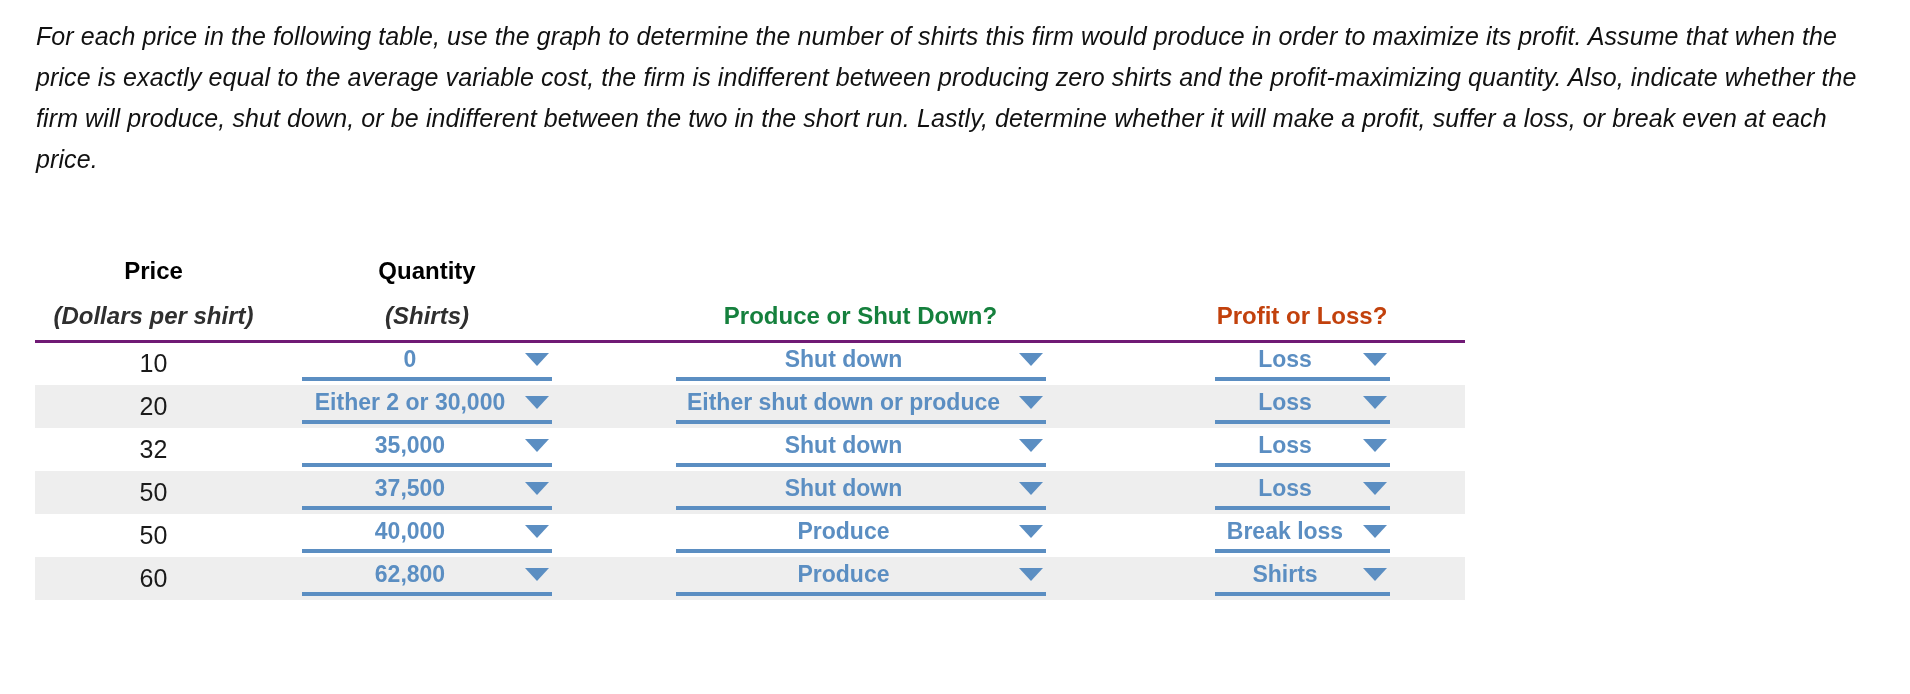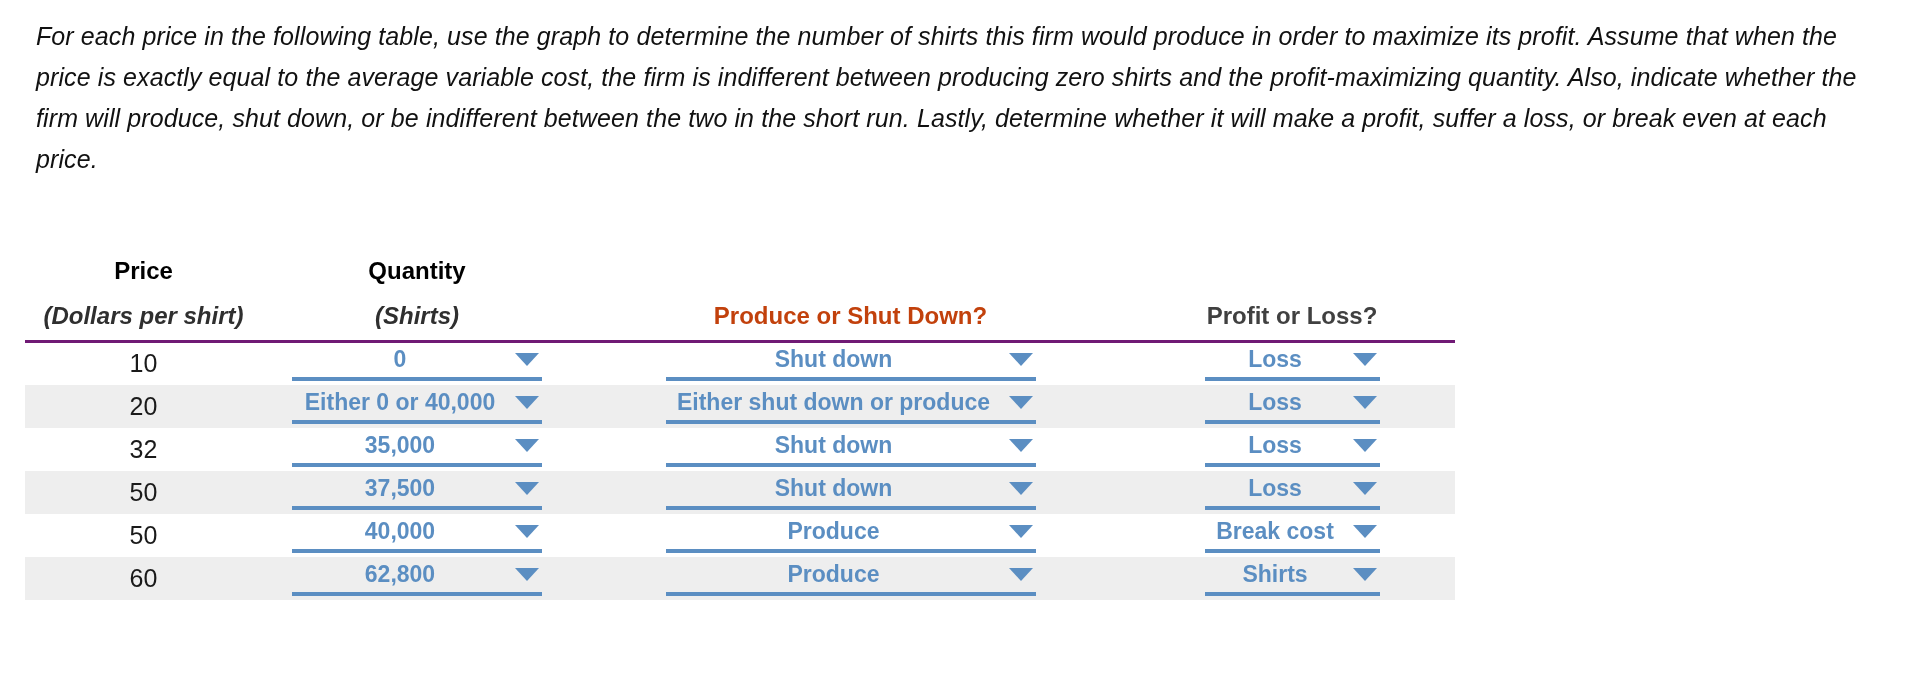--- a/index.html
+++ b/index.html
@@ -25,21 +25,21 @@
     font-size: 25px;
     line-height: 41px;
     color: #111111;
     letter-spacing: 0.1px;
     font-stretch: condensed;
   }
 
   
   #table-wrap {
     position: absolute;
-    left: 25px;
+    left: 35px;
     top: 252px;
     width: 1430px;
   }
   table.qtable {
     border-collapse: collapse;
     width: 1430px;
     table-layout: fixed;
   }
   table.qtable col.c-price    { width: 237px; }
   table.qtable col.c-qty      { width: 310px; }
@@ -144,22 +144,22 @@
     <thead>
       <tr class="hdr-row1">
         <th class="hdr-line1">Price</th>
         <th class="hdr-line1">Quantity</th>
         <th class="hdr-line1"></th>
         <th class="hdr-line1"></th>
       </tr>
       <tr class="hdr-row2">
         <th class="hdr-line2">(Dollars per shirt)</th>
         <th class="hdr-line2">(Shirts)</th>
-        <th class="hdr-line2" style="font-style:normal;color:#c2410c;">Produce or Shut Down?</th>
-        <th class="hdr-line2" style="font-style:normal;color:#404040;">Profit or Loss?</th>
+        <th class="hdr-line2" style="font-style:normal;color:#15803d;">Produce or Shut Down?</th>
+        <th class="hdr-line2" style="font-style:normal;color:#c2410c;">Profit or Loss?</th>
       </tr>
     </thead>
     <tbody id="table-body">
   <tr>
     <td class="price-cell">10</td>
     <td>
       <div class="dd dd-qty">
         <div class="dd-inner">
           <span class="dd-label">0</span>
           <span class="caret">
@@ -194,21 +194,21 @@
         </div>
       </div>
     </td>
   </tr>
 
   <tr class="shaded">
     <td class="price-cell">20</td>
     <td>
       <div class="dd dd-qty">
         <div class="dd-inner">
-          <span class="dd-label">Either 0 or 40,000</span>
+          <span class="dd-label">Either 2 or 30,000</span>
           <span class="caret">
             <svg width="26" height="16" viewBox="0 0 26 16" xmlns="http://www.w3.org/2000/svg">
               <polygon points="1,2 25,2 13,15" fill="#5b8ec2"></polygon>
             </svg>
           </span>
         </div>
       </div>
     </td>
     <td>
       <div class="dd dd-decision">
@@ -338,21 +338,21 @@
             <svg width="26" height="16" viewBox="0 0 26 16" xmlns="http://www.w3.org/2000/svg">
               <polygon points="1,2 25,2 13,15" fill="#5b8ec2"></polygon>
             </svg>
           </span>
         </div>
       </div>
     </td>
     <td>
       <div class="dd dd-outcome">
         <div class="dd-inner">
-          <span class="dd-label">Break cost</span>
+          <span class="dd-label">Break loss</span>
           <span class="caret">
             <svg width="26" height="16" viewBox="0 0 26 16" xmlns="http://www.w3.org/2000/svg">
               <polygon points="1,2 25,2 13,15" fill="#5b8ec2"></polygon>
             </svg>
           </span>
         </div>
       </div>
     </td>
   </tr>
 

